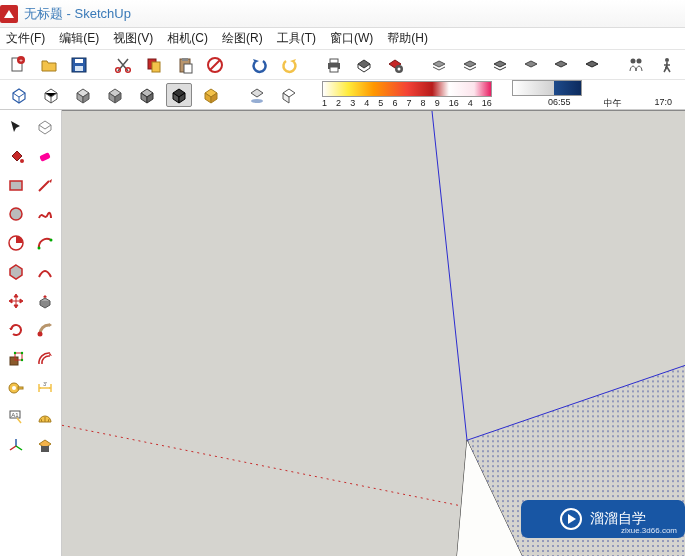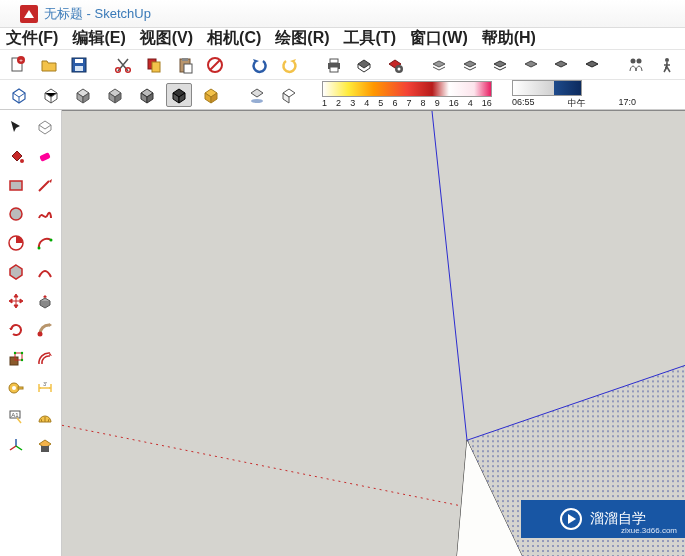--- a/index.html
+++ b/index.html
@@ -1,39 +1,39 @@
 <!DOCTYPE html>
 <html><head>
 <meta charset="utf-8">
 <style>
 * { margin: 0; padding: 0; box-sizing: border-box; font-family: "Microsoft YaHei", Arial, sans-serif; }
 body { width: 685px; height: 556px; background: #fff; overflow: hidden; position: relative; }
-.titlebar { height: 28px; background: linear-gradient(#fff, #f5f5f5); border-bottom: 1px solid #ddd; display: flex; align-items: center; padding: 0 20px; color: #3a7ab8; font-size: 13px; }
+.titlebar { height: 28px; background: linear-gradient(#fff, #f5f5f5); border-bottom: 1px solid #ddd; display: flex; align-items: center; padding: 0 0; color: #3a7ab8; font-size: 13px; }
 .titlebar .su-icon { width: 18px; height: 18px; background: #c62828; border-radius: 2px; margin-right: 6px; display:flex; align-items:center; justify-content:center; }
 .titlebar .su-icon svg { width:12px; height:12px; }
-.menubar { height: 22px; display: flex; align-items: center; padding: 0 6px; font-size: 16px; color: #222; gap: 14px; border-bottom: 1px solid #e5e5e5; font-weight: bold; }
+.menubar { height: 22px; display: flex; align-items: center; padding: 0 6px; font-size: 12px; color: #222; gap: 14px; border-bottom: 1px solid #e5e5e5; }
 .menubar span { cursor: default; }
 .toolbar-row { height: 30px; display: flex; align-items: center; padding: 0 6px; gap: 6px; border-bottom: 1px solid #e5e5e5; }
 .toolbar-row.second { border-bottom: 1px solid #ccc; }
 .tbtn { width: 26px; height: 24px; display:flex; align-items:center; justify-content:center; border:1px solid transparent; border-radius:2px; cursor:pointer; }
 .tbtn svg { width:18px; height:18px; }
 .tbtn.pressed { border:1px solid #888; background:#ddd; }
 .sep { width: 8px; height: 24px; }
 .gradbar { height:16px; border:1px solid #999; display:flex; align-items:flex-start; }
 .gradbar.rainbow { width:170px; background: linear-gradient(to right, #fff 0%, #ffeb3b 15%, #ff9800 30%, #f44336 50%, #b71c1c 65%, #fff 75%, #fce4ec 90%, #e91e63 100%); }
 .gradbar.blue { width:70px; background: linear-gradient(to right, #fff, #d0d0d0 60%, #1e4a8a 61%, #0d2b5e); }
 .ticks { display:flex; justify-content:space-between; font-size:9px; color:#222; margin-top:1px; }
-.timelabels { display:flex; gap:33px; font-size:9px; color:#222; margin-top:1px; }
+.timelabels { display:flex; gap:33px; font-size:9px; color:#222; margin-top:1px;margin-left:36px; }
 .gradwrap { display:flex; flex-direction:column; }
 .workspace { position:relative; display:flex; height: calc(556px - 28px - 22px - 30px - 30px); }
 .side-toolbar { width: 62px; background:#fff; border-right:1px solid #ccc; padding:4px 3px; display:grid; grid-template-columns: repeat(2, 26px); grid-auto-rows: 26px; gap:3px 3px; }
 .side-toolbar .tbtn { width:26px; height:26px; }
 .canvas { flex:1; background:#d5d4cf; position:relative; border-top:1px solid #888; overflow:hidden; }
 .canvas svg { position:absolute; top:0; left:0; width:100%; height:100%; }
-.watermark { position:absolute; right:0; bottom:18px; width:164px; height:38px; background:#1856a4; color:#fff; display:flex; align-items:center; justify-content:center; font-size:14px; gap:8px; }
+.watermark { position:absolute; right:0; bottom:18px; width:164px; height:38px; background:#1856a4; color:#fff; display:flex; align-items:center; justify-content:center; font-size:14px; gap:8px;border-radius:7px; }
 .watermark .play { width:22px; height:22px; border:2px solid #fff; border-radius:50%; display:flex; align-items:center; justify-content:center; }
 .watermark .play::after { content:""; border-left:8px solid #fff; border-top:5px solid transparent; border-bottom:5px solid transparent; margin-left:2px; }
 .watermark .sub { font-size:8px; color:#dce6f5; position:absolute; right:8px; bottom:3px;text-align:right; }
 </style>
 </head>
 <body>
 
 <div class="titlebar">
   <div class="su-icon">
     <svg viewBox="0 0 12 12">

